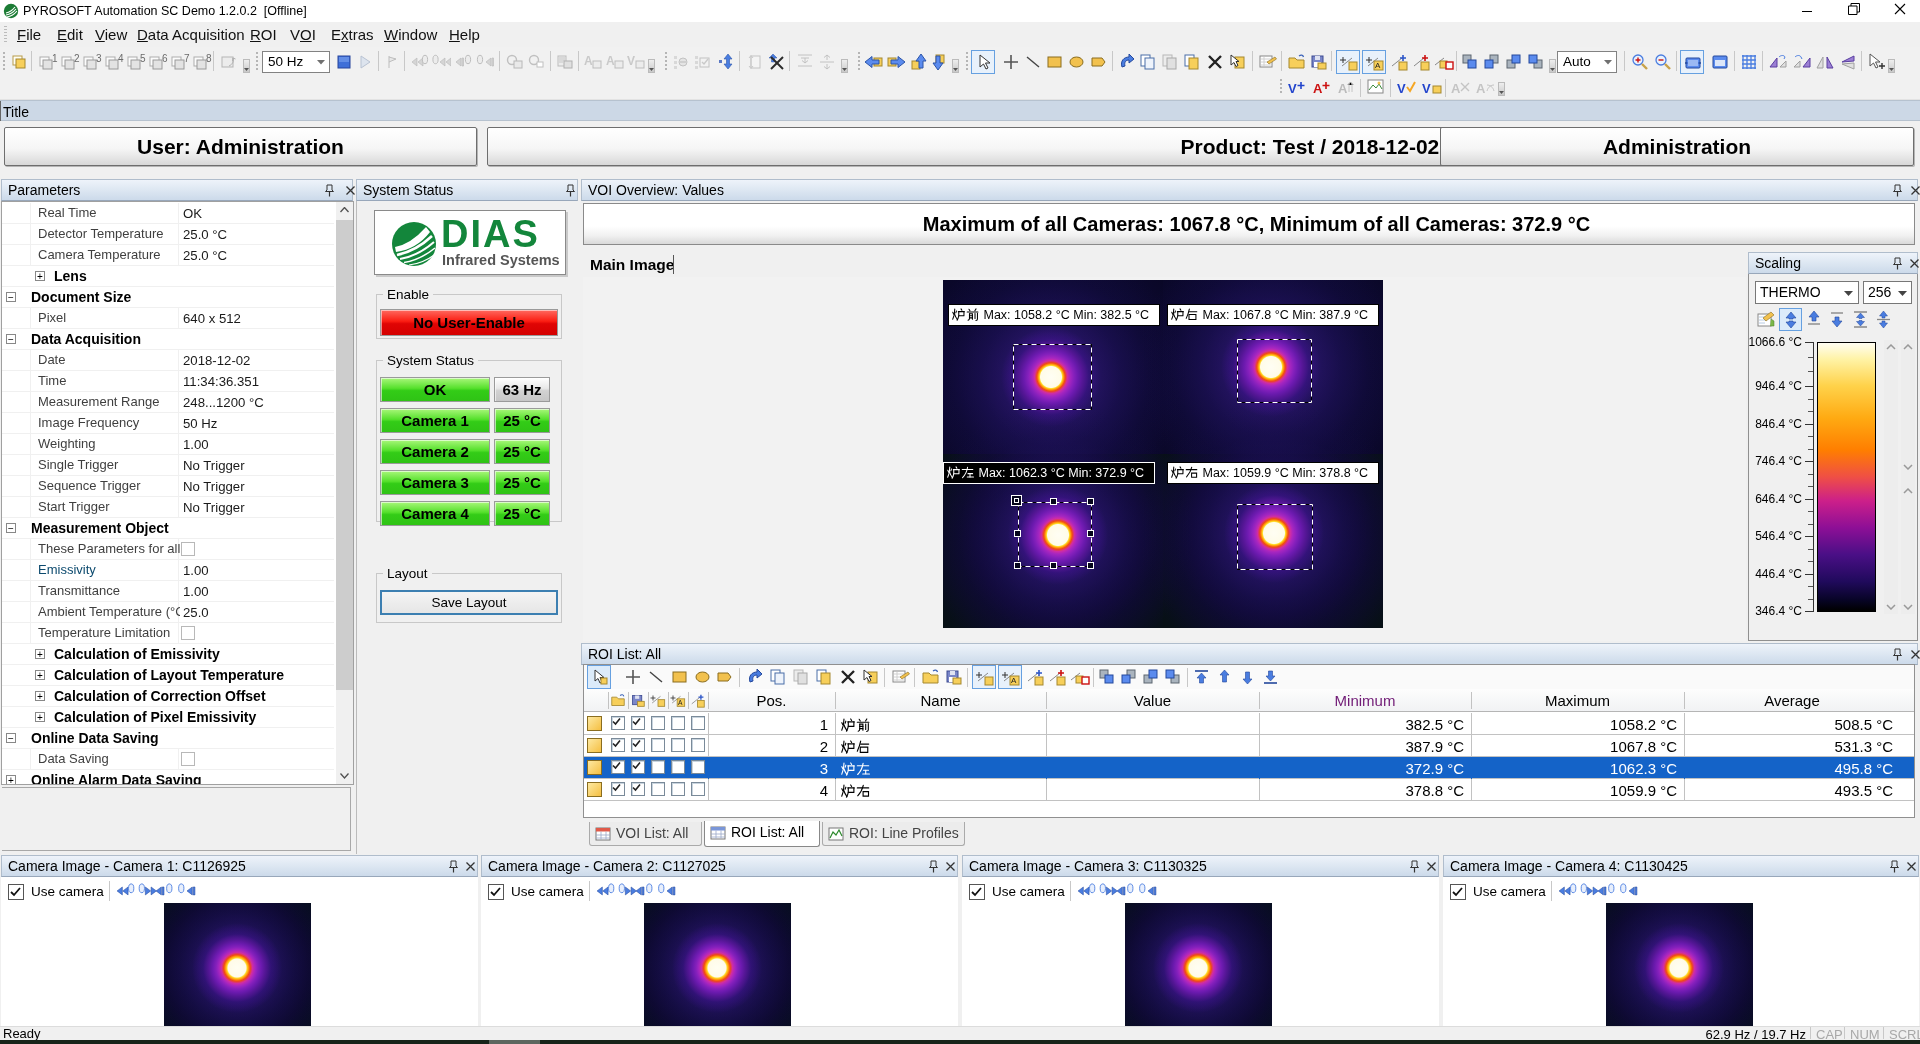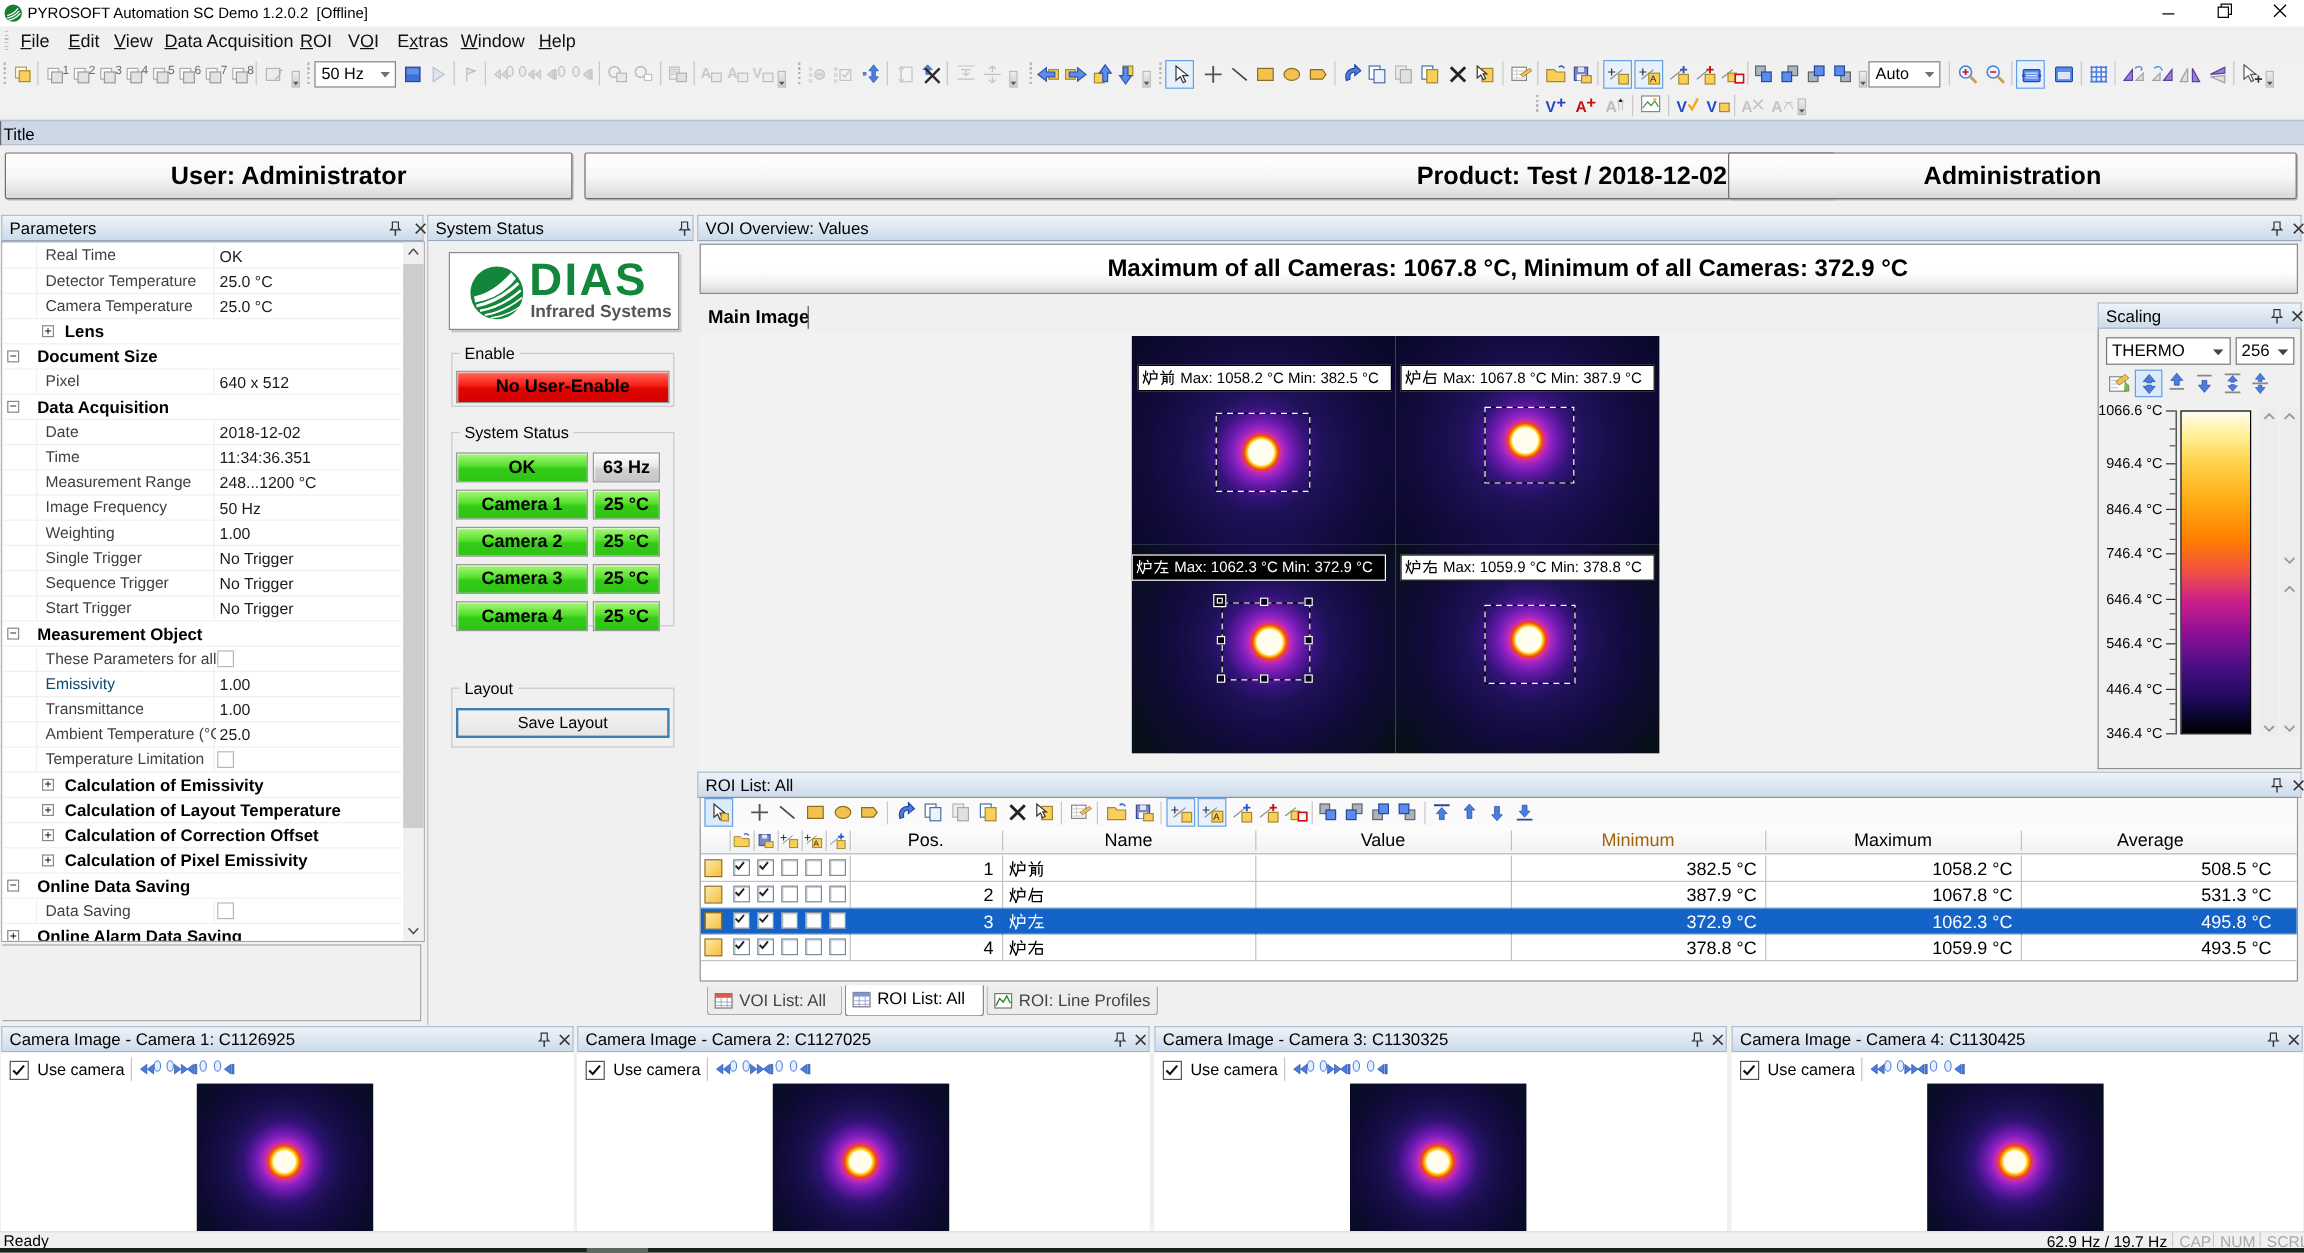--- a/index.html
+++ b/index.html
@@ -441,21 +441,21 @@
         <svg width="5" height="4" viewBox="0 0 5 4" style="margin:8px auto 0">
           <path d="M0 0 L2.5 3 L5 0" fill="#555"></path>
         </svg>
       </div>
     </div>
   </div>
 <div class="abs" style="left:0;top:100px;width:1920px;height:21px;background:#ccd8e6;border-top:1px solid #b6c2cf;border-bottom:1px solid #b6c2cf;font-size:14px;line-height:20px;color:#000;">
     <span style="position:absolute;left:3px;top:1px;">Title</span>
     <span class="abs" style="left:0;top:0;width:1px;height:20px;background:#666;"></span>
   </div>
-<div class="abs" style="left:4px;top:127px;width:473px;height:39px;background:linear-gradient(180deg,#ffffff 0%,#f6f6f6 55%,#e9e9e9 75%,#d8d8d8 100%);border:1px solid #6e6e6e;border-radius:2px;box-shadow:inset 0 1px 0 #fff, 1px 1px 0 #b5b5b5;text-align:center;font-size:21px;font-weight:bold;color:#000;line-height:37px;">User: Administrator</div>
+<div class="abs" style="left:4px;top:127px;width:473px;height:39px;background:linear-gradient(180deg,#ffffff 0%,#f6f6f6 55%,#e9e9e9 75%,#d8d8d8 100%);border:1px solid #6e6e6e;border-radius:2px;box-shadow:inset 0 1px 0 #fff, 1px 1px 0 #b5b5b5;text-align:center;font-size:21px;font-weight:bold;color:#000;line-height:37px;">User: Administration</div>
 <div class="abs" style="left:487px;top:127px;width:1042px;height:39px;background:linear-gradient(180deg,#ffffff 0%,#f6f6f6 55%,#e9e9e9 75%,#d8d8d8 100%);border:1px solid #6e6e6e;border-radius:2px;box-shadow:inset 0 1px 0 #fff, 1px 1px 0 #b5b5b5;text-align:right;font-size:21px;font-weight:bold;color:#000;line-height:37px;">Product: Test / 2018-12-02 11:34:36</div>
 <div class="abs" style="left:1440px;top:127px;width:474px;height:39px;background:linear-gradient(180deg,#ffffff 0%,#f6f6f6 55%,#e9e9e9 75%,#d8d8d8 100%);border:1px solid #6e6e6e;border-radius:2px;box-shadow:inset 0 1px 0 #fff, 1px 1px 0 #b5b5b5;text-align:center;font-size:21px;font-weight:bold;color:#000;line-height:37px;">Administration</div>
 <div class="hdr" style="left:1px;top:179px;width:352px;">Parameters<svg style="position:absolute;left:322px;top:4px" width="11" height="14" viewBox="0 0 11 14">
       <path d="M3 1 H8 V6 L9.5 7.5 H1.5 L3 6 Z" fill="#444" fill-opacity="0" stroke="#333"></path>
       <path d="M5.5 7.5 V12.5" stroke="#333" stroke-width="1.2"></path>
     </svg><svg style="position:absolute;left:343px;top:5px" width="11" height="11" viewBox="0 0 11 11">
       <path d="M1.5 1.5 L9.5 9.5 M9.5 1.5 L1.5 9.5" stroke="#333" stroke-width="1.3"></path>
     </svg></div>
 <div class="abs" style="left:1px;top:201px;width:353px;height:584px;background:#fff;border:1px solid #a0a0a0;"></div>
 <div class="abs" style="left:2px;top:203px;width:333px;height:581px;overflow:hidden;background:#fff;">
@@ -1038,21 +1038,21 @@
     <div class="abs" style="left:64px;top:3px;width:1px;height:17px;background:#c2c2c2;"></div>
     <div class="abs" style="left:84px;top:3px;width:1px;height:17px;background:#c2c2c2;"></div>
     <div class="abs" style="left:104px;top:3px;width:1px;height:17px;background:#c2c2c2;"></div>
     <div class="abs" style="left:124px;top:3px;width:1px;height:17px;background:#c2c2c2;"></div>
     <div class="abs" style="left:124px;top:3px;width:127px;text-align:center;font-size:15px;color:#000;">Pos.</div>
     <div class="abs" style="left:251px;top:3px;width:1px;height:17px;background:#c2c2c2;"></div>
     <div class="abs" style="left:251px;top:3px;width:211px;text-align:center;font-size:15px;color:#000;">Name</div>
     <div class="abs" style="left:462px;top:3px;width:1px;height:17px;background:#c2c2c2;"></div>
     <div class="abs" style="left:462px;top:3px;width:213px;text-align:center;font-size:15px;color:#000;">Value</div>
     <div class="abs" style="left:675px;top:3px;width:1px;height:17px;background:#c2c2c2;"></div>
-    <div class="abs" style="left:675px;top:3px;width:212px;text-align:center;font-size:15px;color:#a16207;">Minimum</div>
+    <div class="abs" style="left:675px;top:3px;width:212px;text-align:center;font-size:15px;color:#701a75;">Minimum</div>
     <div class="abs" style="left:887px;top:3px;width:1px;height:17px;background:#c2c2c2;"></div>
     <div class="abs" style="left:887px;top:3px;width:213px;text-align:center;font-size:15px;color:#000;">Maximum</div>
     <div class="abs" style="left:1100px;top:3px;width:1px;height:17px;background:#c2c2c2;"></div>
     <div class="abs" style="left:1100px;top:3px;width:216px;text-align:center;font-size:15px;color:#000;">Average</div>
     <div class="abs" style="left:0;top:24px;width:1330px;height:22px;background:#fff;border-bottom:1px solid #c2c2c2;"></div>
     <div class="abs" style="left:3px;top:27px;width:15px;height:15px;background:linear-gradient(135deg,#fde9a2,#f5bf42);border:1px solid #8a6d1f;"></div>
     <div class="abs" style="left:27px;top:27px;width:14px;height:14px;background:#fff;border:1px solid #7a8a99;box-shadow:inset 1px 1px 0 #c8d4de;text-align:center;line-height:11px;">
       <svg width="9" height="9" viewBox="0 0 9 9">
         <path d="M1 4.5 L3.5 7 L8 1.5" stroke="#222" stroke-width="1.6" fill="none"></path>
       </svg>

